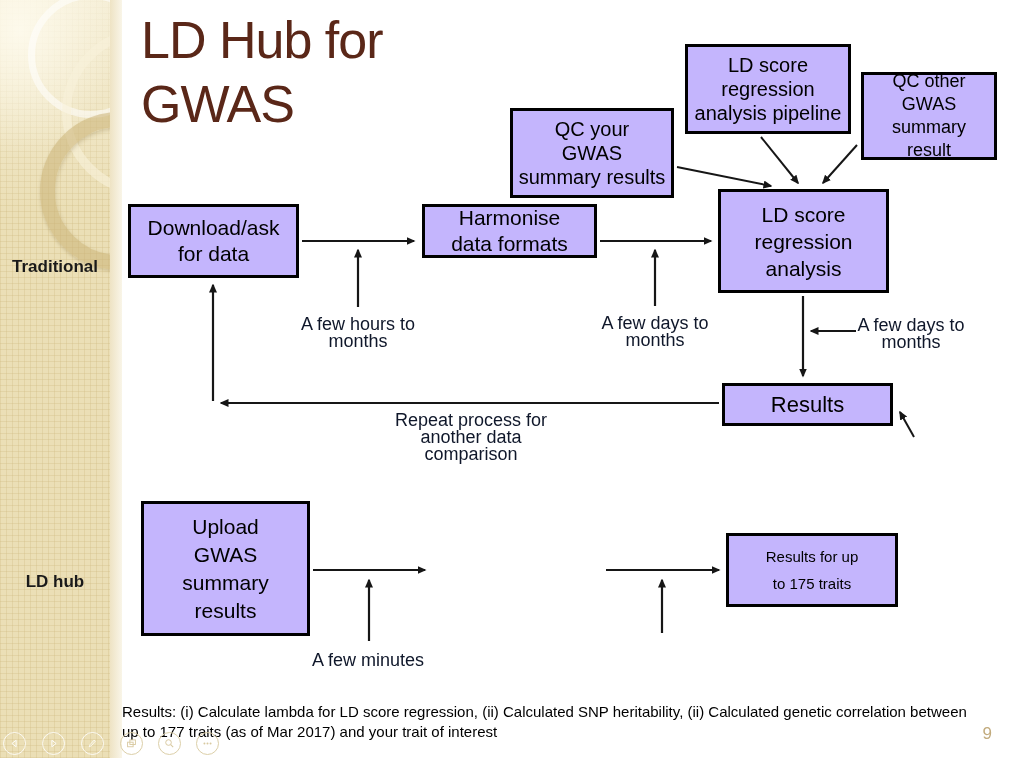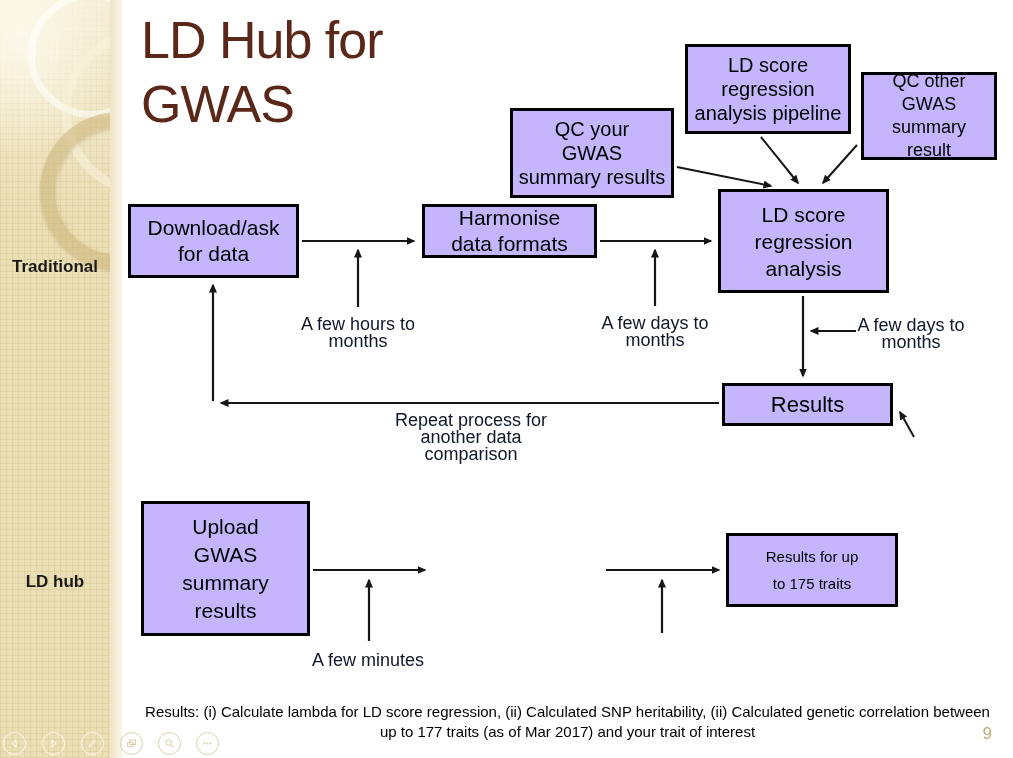--- a/index.html
+++ b/index.html
@@ -57,21 +57,21 @@
   .l-few-days2 {left:845px;top:317px;width:132px;}
   .l-repeat    {left:391px;top:412px;width:160px;}
   .l-reliable  {left:855px;top:440px;width:130px;}
   .l-few-min   {left:303px;top:652px;width:130px;}
   .l-few-min2  {left:587px;top:650px;width:152px;}
   
   .arrow-layer{position:absolute;left:0;top:0;width:1013px;height:758px;pointer-events:none;}
   .arrow-layer line{stroke:#161616;stroke-width:2.2;}
   .arrow-layer line.thin{stroke-width:2;}
   
-  .footer{position:absolute;left:122px;right:0;top:702px;text-align:center;
+  .footer{position:absolute;left:122px;right:0;top:702px;text-align:left;
           font-size:15px;line-height:20px;color:#000;}
   .page-number{position:absolute;right:21px;top:724px;font-size:17px;color:#c2ab7d;}
   
   .nav-btn{position:absolute;top:732px;width:23px;height:23px;border-radius:50%;
     box-sizing:border-box;border:1.5px solid;display:flex;align-items:center;justify-content:center;
     padding:0;background:transparent;cursor:pointer;}
   .nav-btn svg{display:block;}
   .on-tan{border-color:rgba(255,255,255,.85);color:rgba(255,255,255,.95);}
   .on-white{border-color:#dccfa8;color:#d8c9a0;}
 </style>

